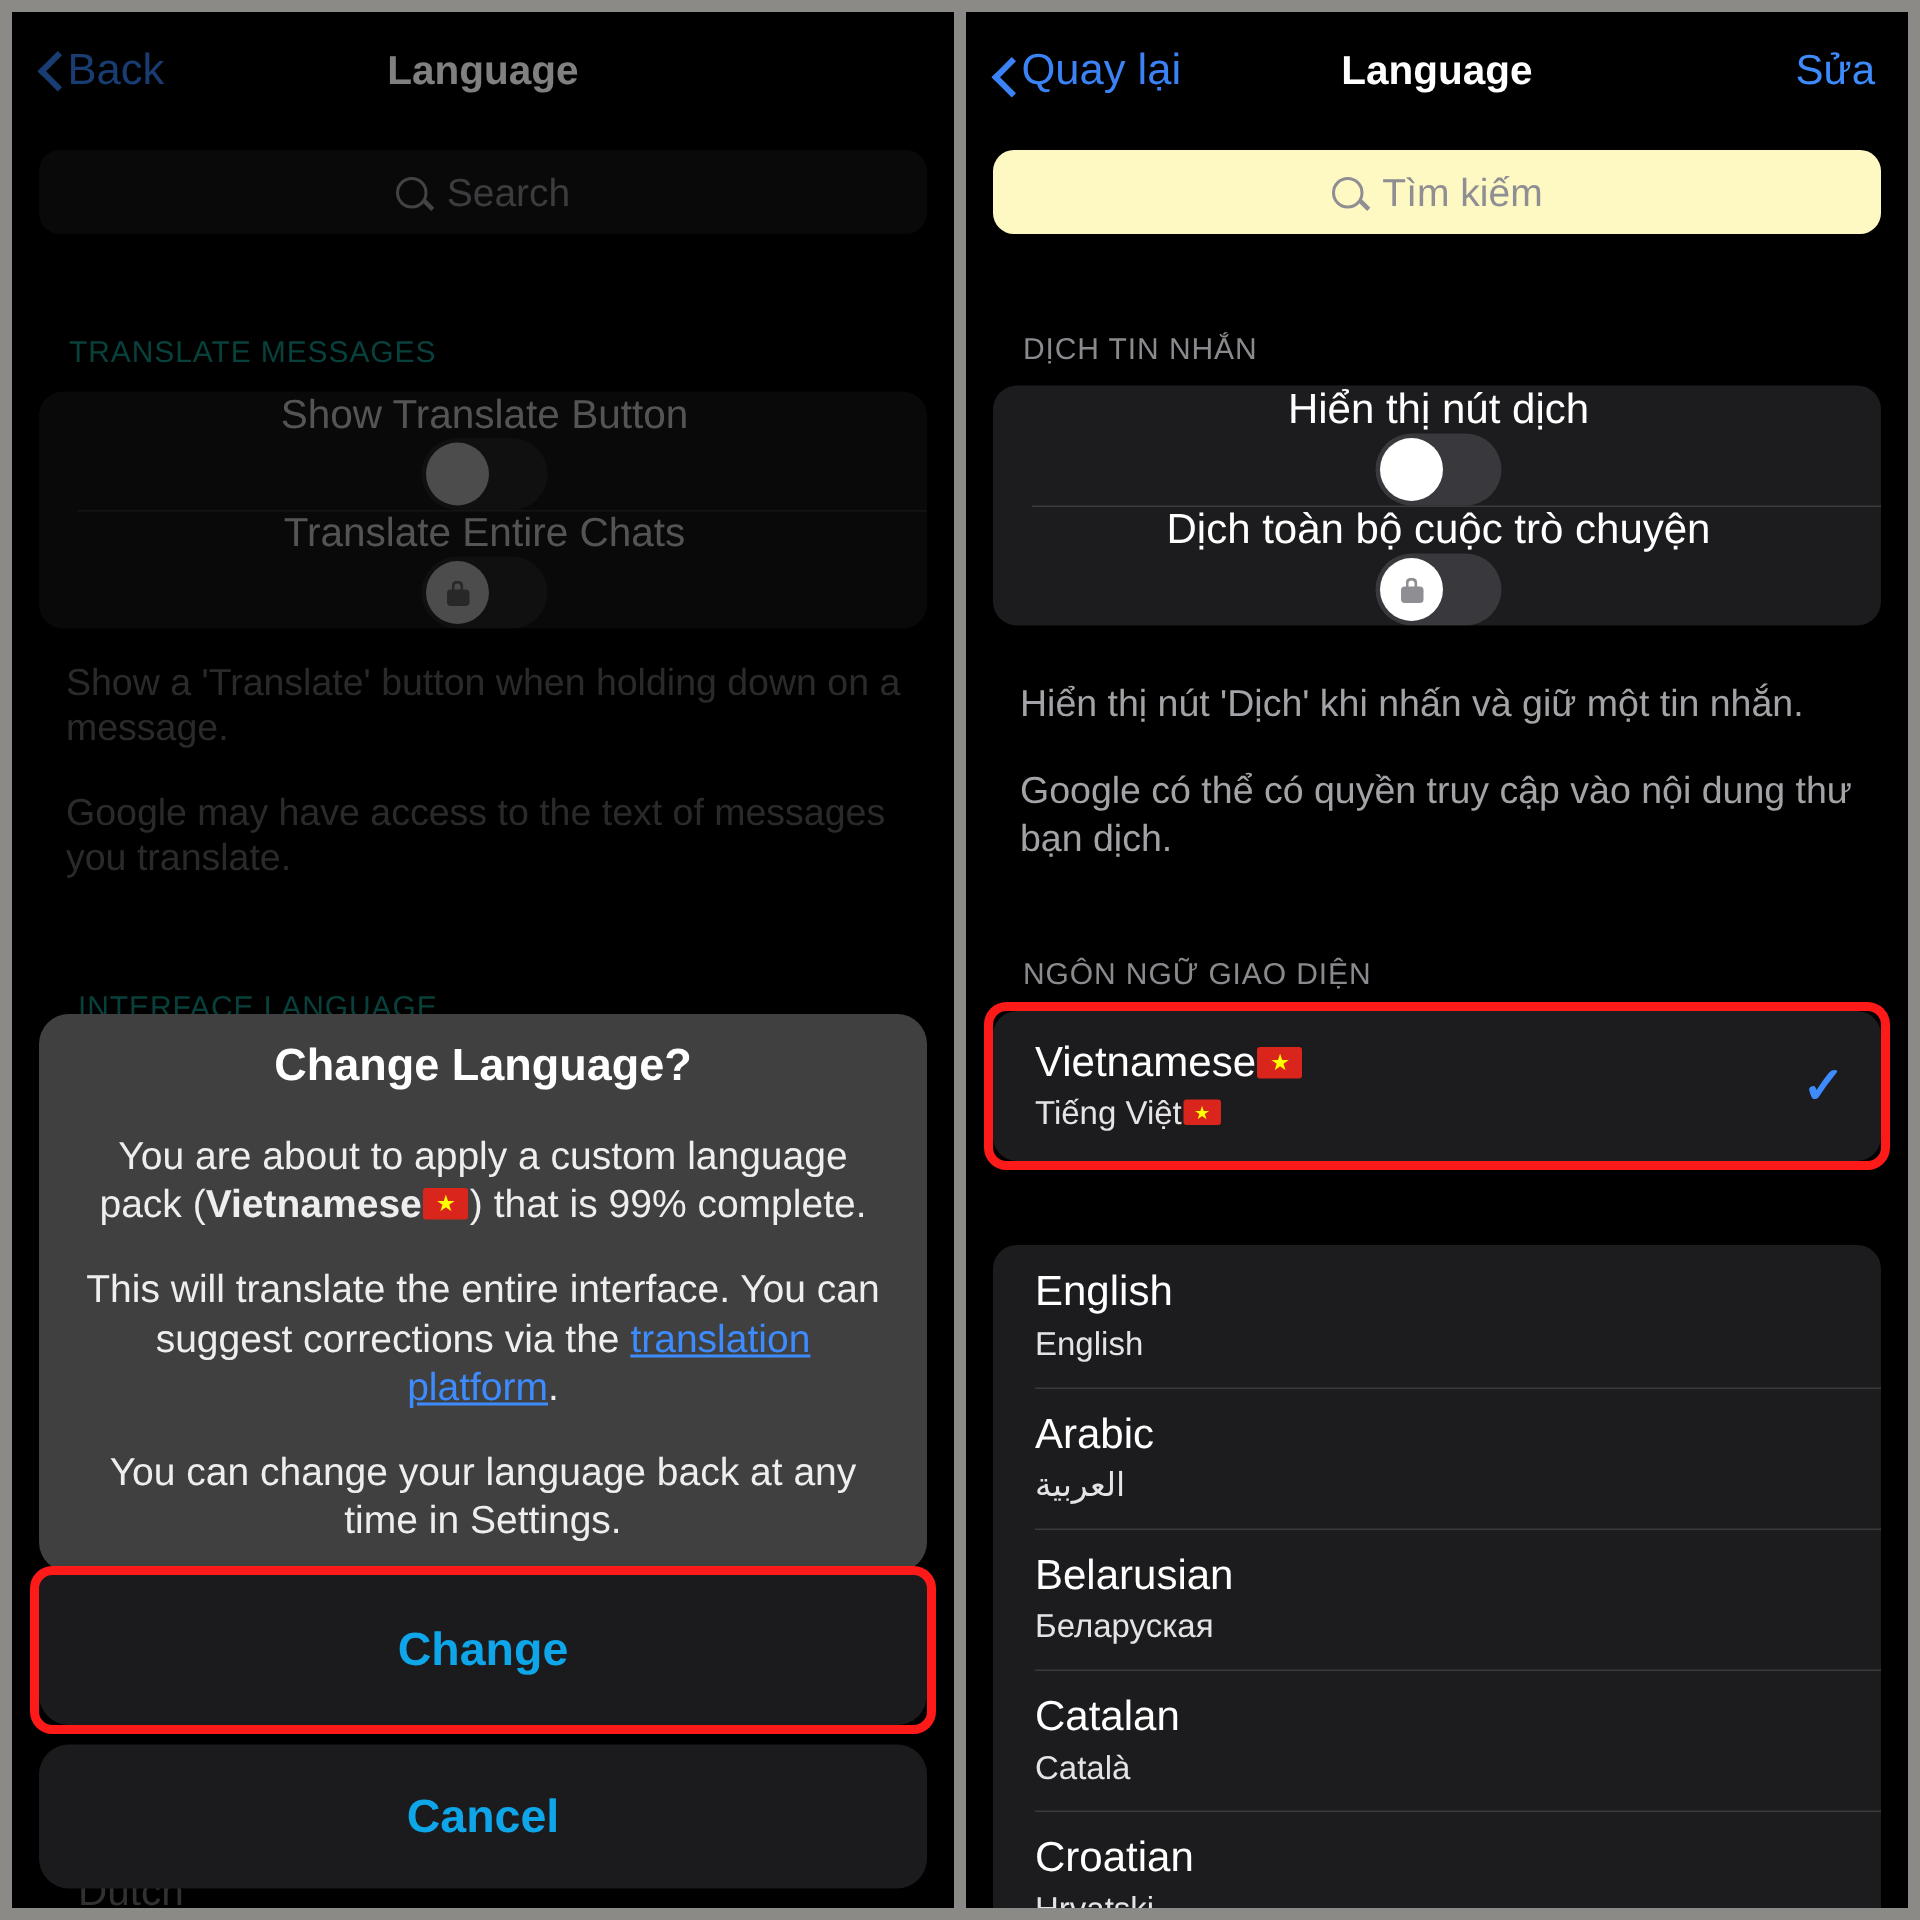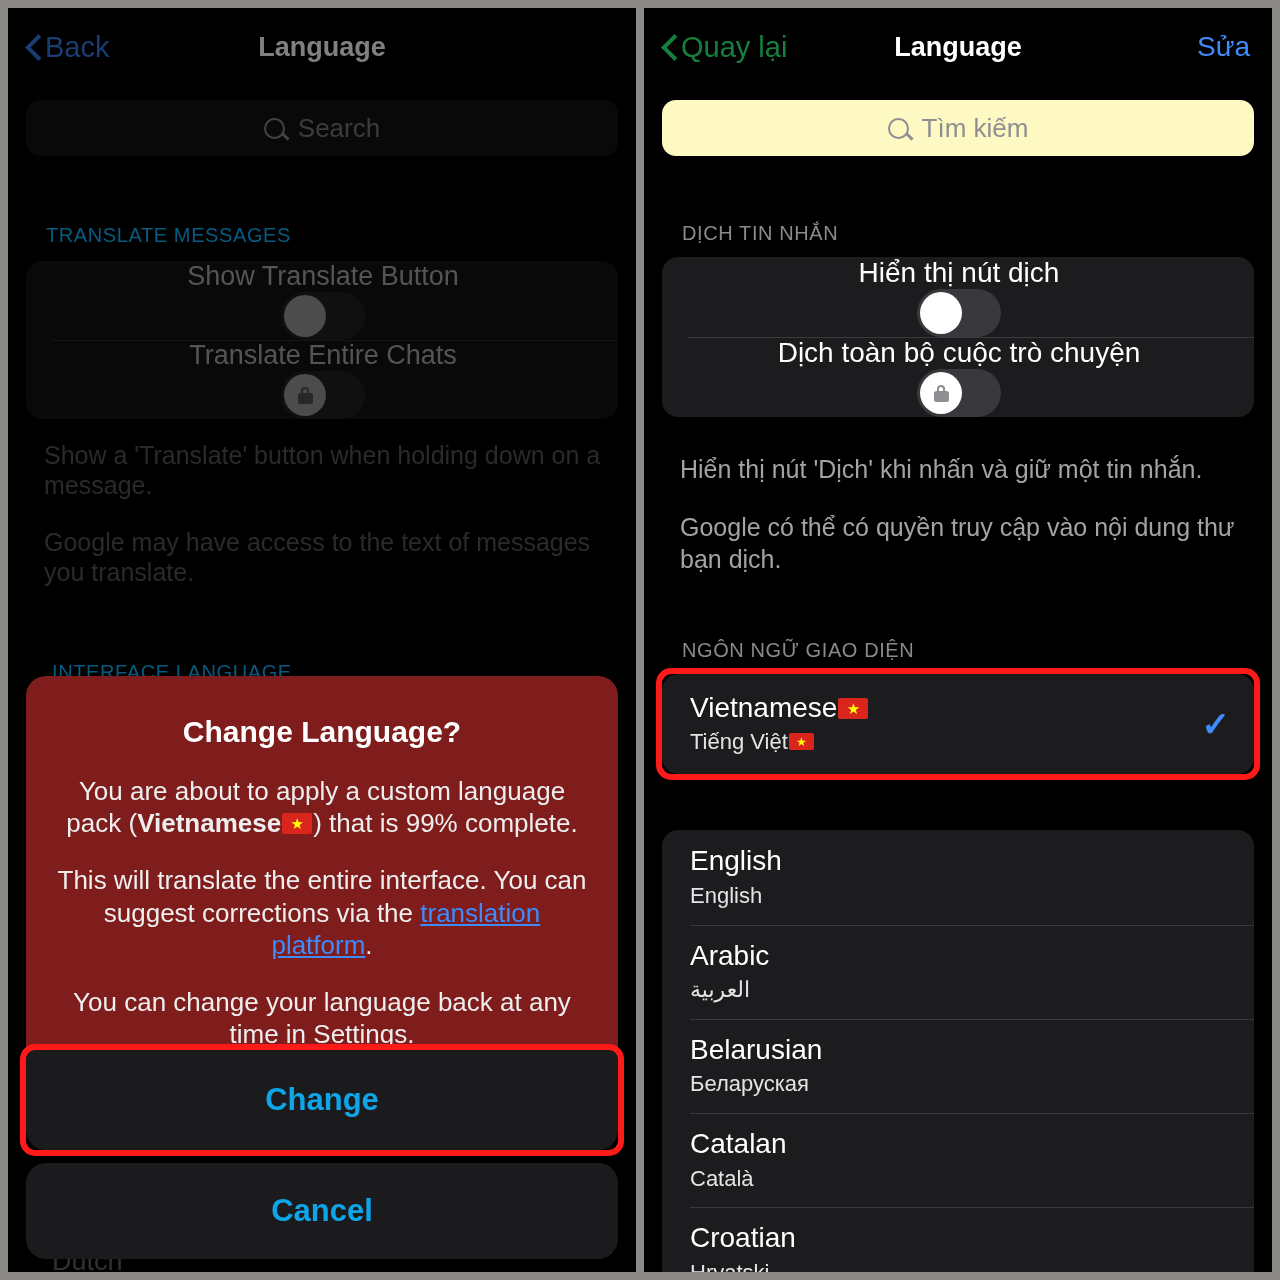--- a/index.html
+++ b/index.html
@@ -40,21 +40,21 @@
   }
   .nav-back {
     position: absolute;
     left: 18px;
     display: flex;
     align-items: center;
     gap: 3px;
     color: #2f6fd0;
     font-size: 29px;
   }
-  .phone.right .nav-back { color: #15803d; }
+  .phone.right .nav-back { color: #3b82f6; align-items: flex-end; }
   .chev {
     display: inline-block;
     width: 16px; height: 26px;
     position: relative;
   }
   .chev::before {
     content: "";
     position: absolute;
     left: 3px; top: 4px;
     width: 15px; height: 15px;
@@ -106,21 +106,21 @@
     transform: rotate(45deg);
   }
   .phone.right .search-icon::after { background: #8e8e93; }
   .search-ph { font-size: 26px; color: #6e6e72; }
   .phone.right .search-ph { color: #8e8e93; }
 
   
   .sec-hdr {
     font-size: 20px;
     letter-spacing: 0.6px;
-    color: #0ea5e9;
+    color: #0f766e;
     padding: 0 0 0 38px;
   }
   .phone.right .sec-hdr { color: #8a8a8e; }
 
   
   .card {
     margin: 0 18px;
     background: #121212;
     border-radius: 16px;
     overflow: hidden;
@@ -243,24 +243,24 @@
     background: rgba(0,0,0,0.45);
     z-index: 20;
   }
 
   
   .dialog {
     position: absolute;
     left: 18px;
     right: 18px;
     top: 668px;
-    background: #7f1d1d;
+    background: #404040;
     border-radius: 20px;
     z-index: 30;
-    padding: 39px 26px 0 26px;
+    padding: 18px 26px 0 26px;
   }
   .dlg-title {
     text-align: center;
     font-size: 30px;
     font-weight: bold;
     color: #ffffff;
     margin-bottom: 26px;
   }
   .dlg-body {
     text-align: center;

